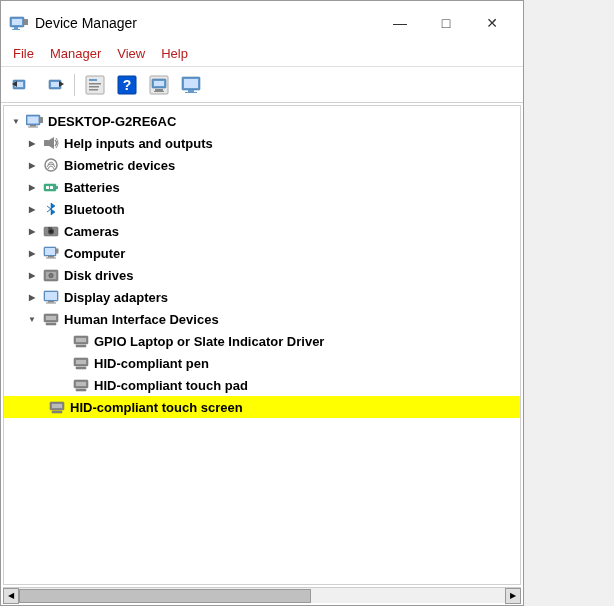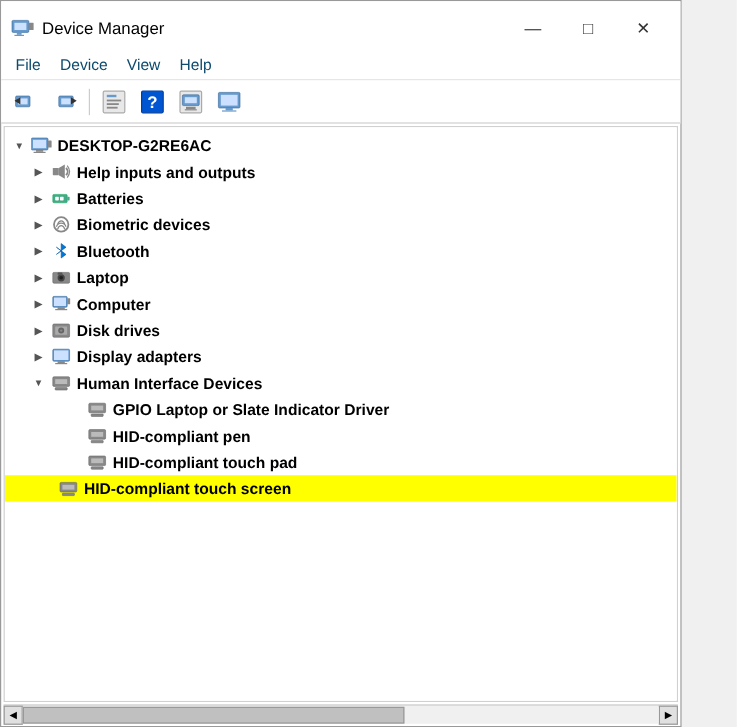--- a/index.html
+++ b/index.html
@@ -5,21 +5,21 @@
     * { margin: 0; padding: 0; box-sizing: border-box; }
     body {
       font-family: 'Segoe UI', Tahoma, Geneva, Verdana, sans-serif;
       font-size: 13px;
       background: #f0f0f0;
       width: 614px;
       height: 606px;
       overflow: hidden;
     }
     .window {
-      width: 568px;
+      width: 524px;
       height: 606px;
       background: #ffffff;
       border: 1px solid #999;
       display: flex;
       flex-direction: column;
     }
     .title-bar {
       background: #ffffff;
       display: flex;
       align-items: center;
@@ -60,21 +60,21 @@
       padding: 2px 4px;
       background: #ffffff;
       border-bottom: 1px solid #e0e0e0;
       height: 26px;
       align-items: center;
     }
     .menu-item {
       padding: 2px 8px;
       cursor: pointer;
       font-size: 13px;
-      color: #0c4a6e;
+      color: #b91c1c;
     }
     .toolbar {
       display: flex;
       align-items: center;
       padding: 3px 6px;
       background: #ffffff;
       border-bottom: 1px solid #d0d0d0;
       height: 36px;
       gap: 2px;
     }
@@ -185,21 +185,21 @@
     <span class="title-text">Device Manager</span>
     <div class="window-controls">
       <button class="win-btn">—</button>
       <button class="win-btn">□</button>
       <button class="win-btn close">✕</button>
     </div>
   </div>
 
   <div class="menu-bar">
     <span class="menu-item">File</span>
-    <span class="menu-item">Device</span>
+    <span class="menu-item">Manager</span>
     <span class="menu-item">View</span>
     <span class="menu-item">Help</span>
   </div>
 
   <div class="toolbar">
     <button class="toolbar-btn">
       <svg width="20" height="18" viewBox="0 0 20 18">
         <rect x="1" y="4" width="12" height="9" rx="1" fill="#6699cc" stroke="#336699" stroke-width="0.5"></rect>
         <rect x="3" y="6" width="8" height="5" fill="#cce0ff"></rect>
         <polygon points="0,8 5,5 5,11" fill="#333"></polygon>
@@ -274,63 +274,63 @@
             <path d="M13,3 Q17,8 13,13" stroke="#888" stroke-width="1" fill="none"></path>
           </svg>
         </span>
         <span class="item-label">Help inputs and outputs</span>
       </div>
 
       <div class="tree-item indent-1">
         <span class="expander closed"></span>
         <span class="item-icon">
           <svg width="16" height="16" viewBox="0 0 16 16">
+            <circle cx="8" cy="8" r="6" fill="none" stroke="#888" stroke-width="1.5"></circle>
+            <path d="M5,8 Q6,5 8,5 Q10,5 11,8" stroke="#888" stroke-width="1" fill="none"></path>
+            <path d="M4,10 Q5,7 8,7 Q11,7 12,10" stroke="#888" stroke-width="1" fill="none"></path>
+            <path d="M5,12 Q6,9 8,9 Q10,9 11,12" stroke="#888" stroke-width="1" fill="none"></path>
+          </svg>
+        </span>
+        <span class="item-label">Biometric devices</span>
+      </div>
+
+      <div class="tree-item indent-1">
+        <span class="expander closed"></span>
+        <span class="item-icon">
+          <svg width="16" height="16" viewBox="0 0 16 16">
             <rect x="1" y="5" width="12" height="7" rx="1" fill="#4a8" stroke="#2a6" stroke-width="0.5"></rect>
             <rect x="13" y="7" width="2" height="3" rx="0.5" fill="#4a8"></rect>
             <rect x="3" y="7" width="3" height="3" fill="#fff" rx="0.5"></rect>
             <rect x="7" y="7" width="3" height="3" fill="#fff" rx="0.5"></rect>
           </svg>
         </span>
         <span class="item-label">Batteries</span>
       </div>
 
       <div class="tree-item indent-1">
         <span class="expander closed"></span>
         <span class="item-icon">
           <svg width="16" height="16" viewBox="0 0 16 16">
-            <circle cx="8" cy="8" r="6" fill="none" stroke="#888" stroke-width="1.5"></circle>
-            <path d="M5,8 Q6,5 8,5 Q10,5 11,8" stroke="#888" stroke-width="1" fill="none"></path>
-            <path d="M4,10 Q5,7 8,7 Q11,7 12,10" stroke="#888" stroke-width="1" fill="none"></path>
-            <path d="M5,12 Q6,9 8,9 Q10,9 11,12" stroke="#888" stroke-width="1" fill="none"></path>
-          </svg>
-        </span>
-        <span class="item-label">Biometric devices</span>
-      </div>
-
-      <div class="tree-item indent-1">
-        <span class="expander closed"></span>
-        <span class="item-icon">
-          <svg width="16" height="16" viewBox="0 0 16 16">
             <polygon points="8,2 12,5 8,8 12,11 8,14 8,8 4,11 8,8 4,5 8,8 8,2" fill="#0078d7" stroke="#0056a0" stroke-width="0.5"></polygon>
           </svg>
         </span>
         <span class="item-label">Bluetooth</span>
       </div>
 
       <div class="tree-item indent-1">
         <span class="expander closed"></span>
         <span class="item-icon">
           <svg width="16" height="16" viewBox="0 0 16 16">
             <rect x="1" y="4" width="14" height="9" rx="1" fill="#888" stroke="#666" stroke-width="0.5"></rect>
             <circle cx="8" cy="8.5" r="3" fill="#444"></circle>
             <circle cx="8" cy="8.5" r="1.5" fill="#222"></circle>
             <rect x="5" y="4" width="4" height="2" rx="0.5" fill="#555"></rect>
           </svg>
         </span>
-        <span class="item-label">Laptop</span>
+        <span class="item-label">Cameras</span>
       </div>
 
       <div class="tree-item indent-1">
         <span class="expander closed"></span>
         <span class="item-icon">
           <svg width="16" height="16" viewBox="0 0 16 16">
             <rect x="1" y="2" width="12" height="9" rx="1" fill="#6699cc" stroke="#336699" stroke-width="0.5"></rect>
             <rect x="2" y="3" width="10" height="7" fill="#cce0ff"></rect>
             <rect x="13" y="3.5" width="2.5" height="5" rx="0.3" fill="#888"></rect>
             <rect x="5" y="11" width="6" height="1.5" fill="#888"></rect>

